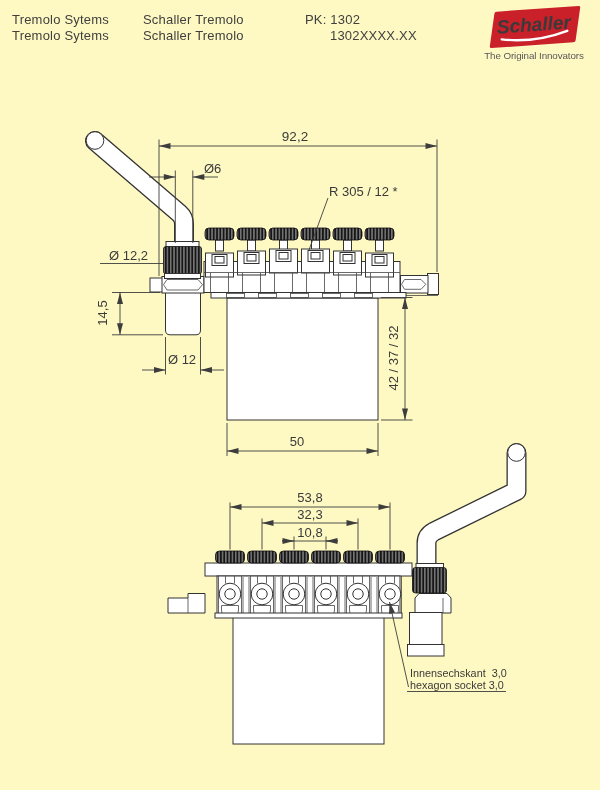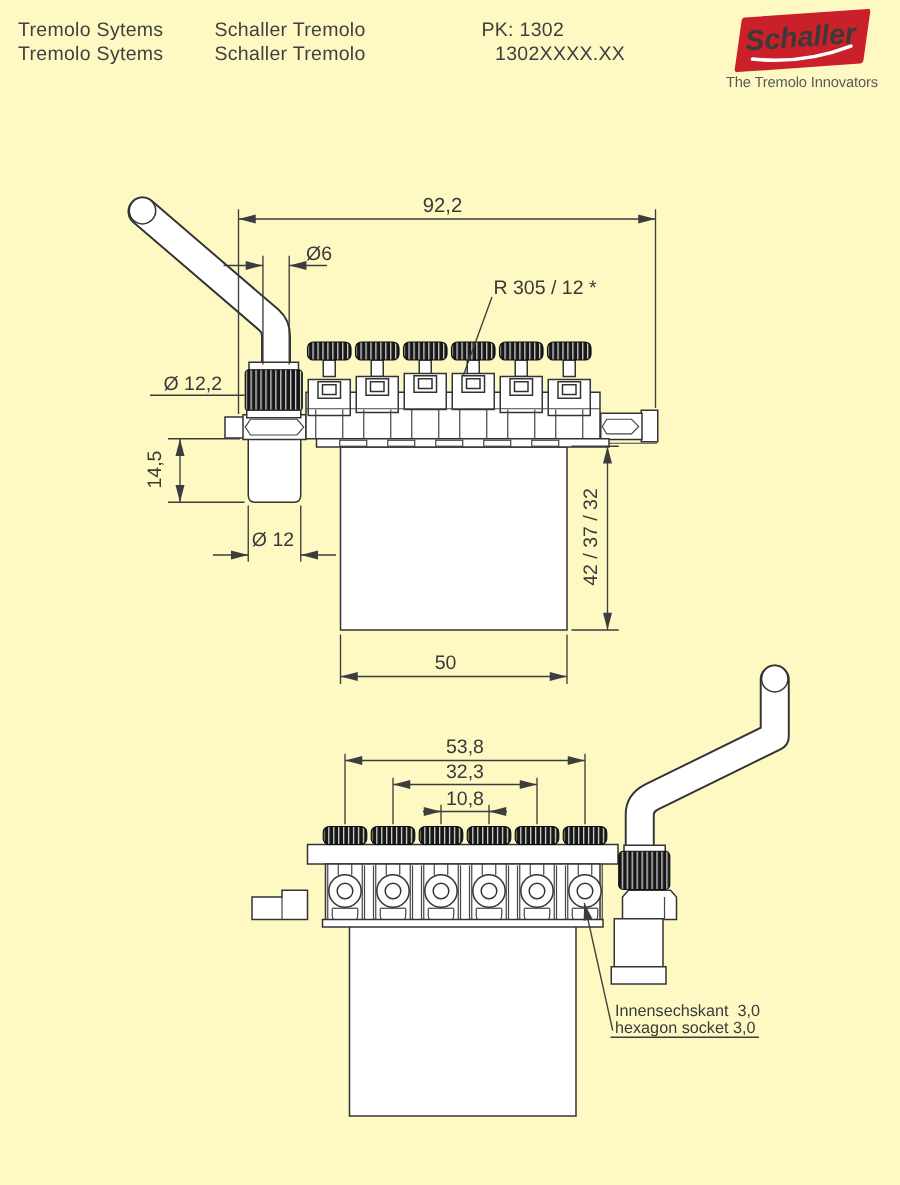--- a/index.html
+++ b/index.html
@@ -19,31 +19,31 @@
 </style>
 </head>
 <body>
 
 <div id="page">
 
   <div class="hline" style="left:12px;top:12px;">Tremolo Sytems</div>
   <div class="hline" style="left:12px;top:28px;">Tremolo Sytems</div>
   <div class="hline" style="left:143px;top:12px;">Schaller Tremolo</div>
   <div class="hline" style="left:143px;top:28px;">Schaller Tremolo</div>
-  <div class="hline" style="left:305px;top:12px;margin-left:16px;">PK: 1302</div>
+  <div class="hline" style="left:305px;top:12px;">PK: 1302</div>
   <div class="hline" style="left:330px;top:28px;text-align:right;">1302XXXX.XX</div>
 
   <div id="logo-box"></div>
   <svg id="logo-svg" viewBox="0 0 92 42">
     <g transform="rotate(-4 46 21)">
       <text x="45" y="24" text-anchor="middle" font-size="19" font-style="italic" font-weight="bold" font-family="DejaVu Serif, serif" fill="#ffffff">Schaller</text>
       <path d="M 12 30 Q 45 36 78 26" stroke="#ffffff" stroke-width="2.4" fill="none" stroke-linecap="round"></path>
     </g>
   </svg>
-  <div id="tagline">The Tremolo Innovators</div>
+  <div id="tagline">The Original Innovators</div>
 
   <svg width="600" height="790" viewBox="0 0 600 790" style="position:absolute;left:0;top:0;">
     <defs>
       <marker id="aE" orient="auto" markerUnits="userSpaceOnUse" markerWidth="26" markerHeight="10" refX="0" refY="0" overflow="visible">
         <path d="M0,0 L-11.5,3 L-11.5,-3 Z" fill="#3d3d3d"></path>
       </marker>
       <marker id="aS" orient="auto" markerUnits="userSpaceOnUse" markerWidth="26" markerHeight="10" refX="0" refY="0" overflow="visible">
         <path d="M0,0 L11.5,3 L11.5,-3 Z" fill="#3d3d3d"></path>
       </marker>
       <pattern id="kn" width="3.3" height="6" patternUnits="userSpaceOnUse">

